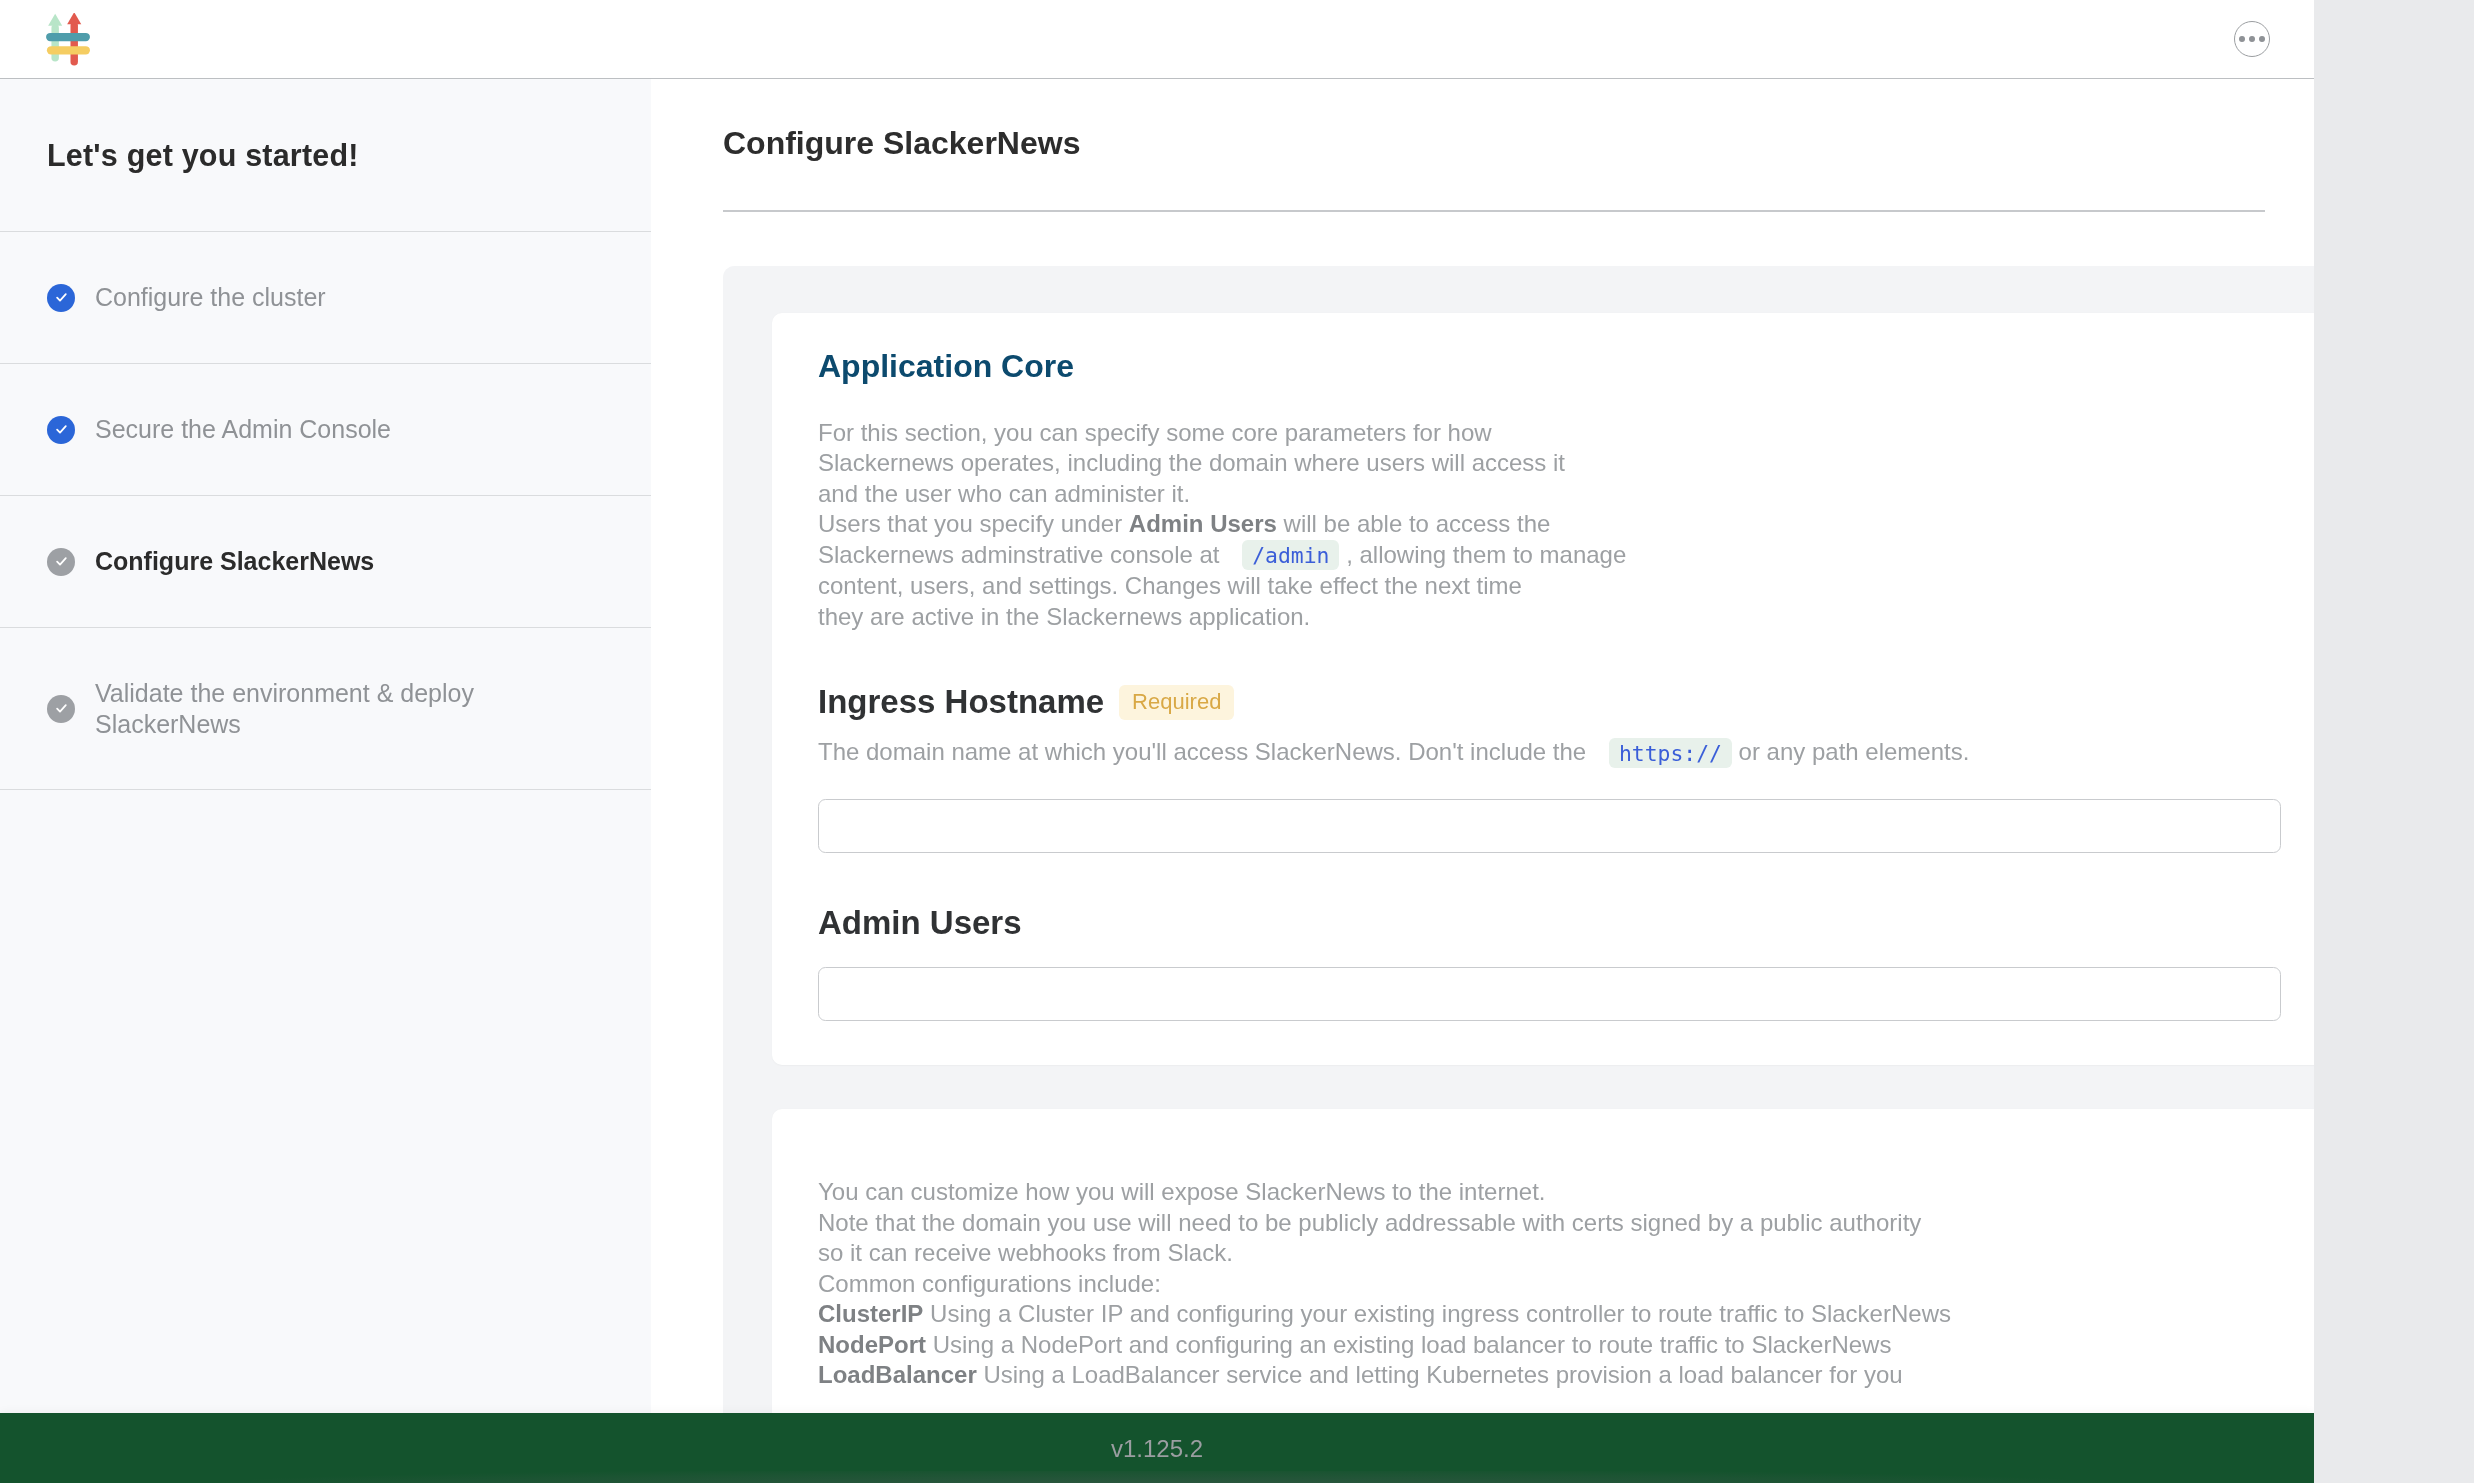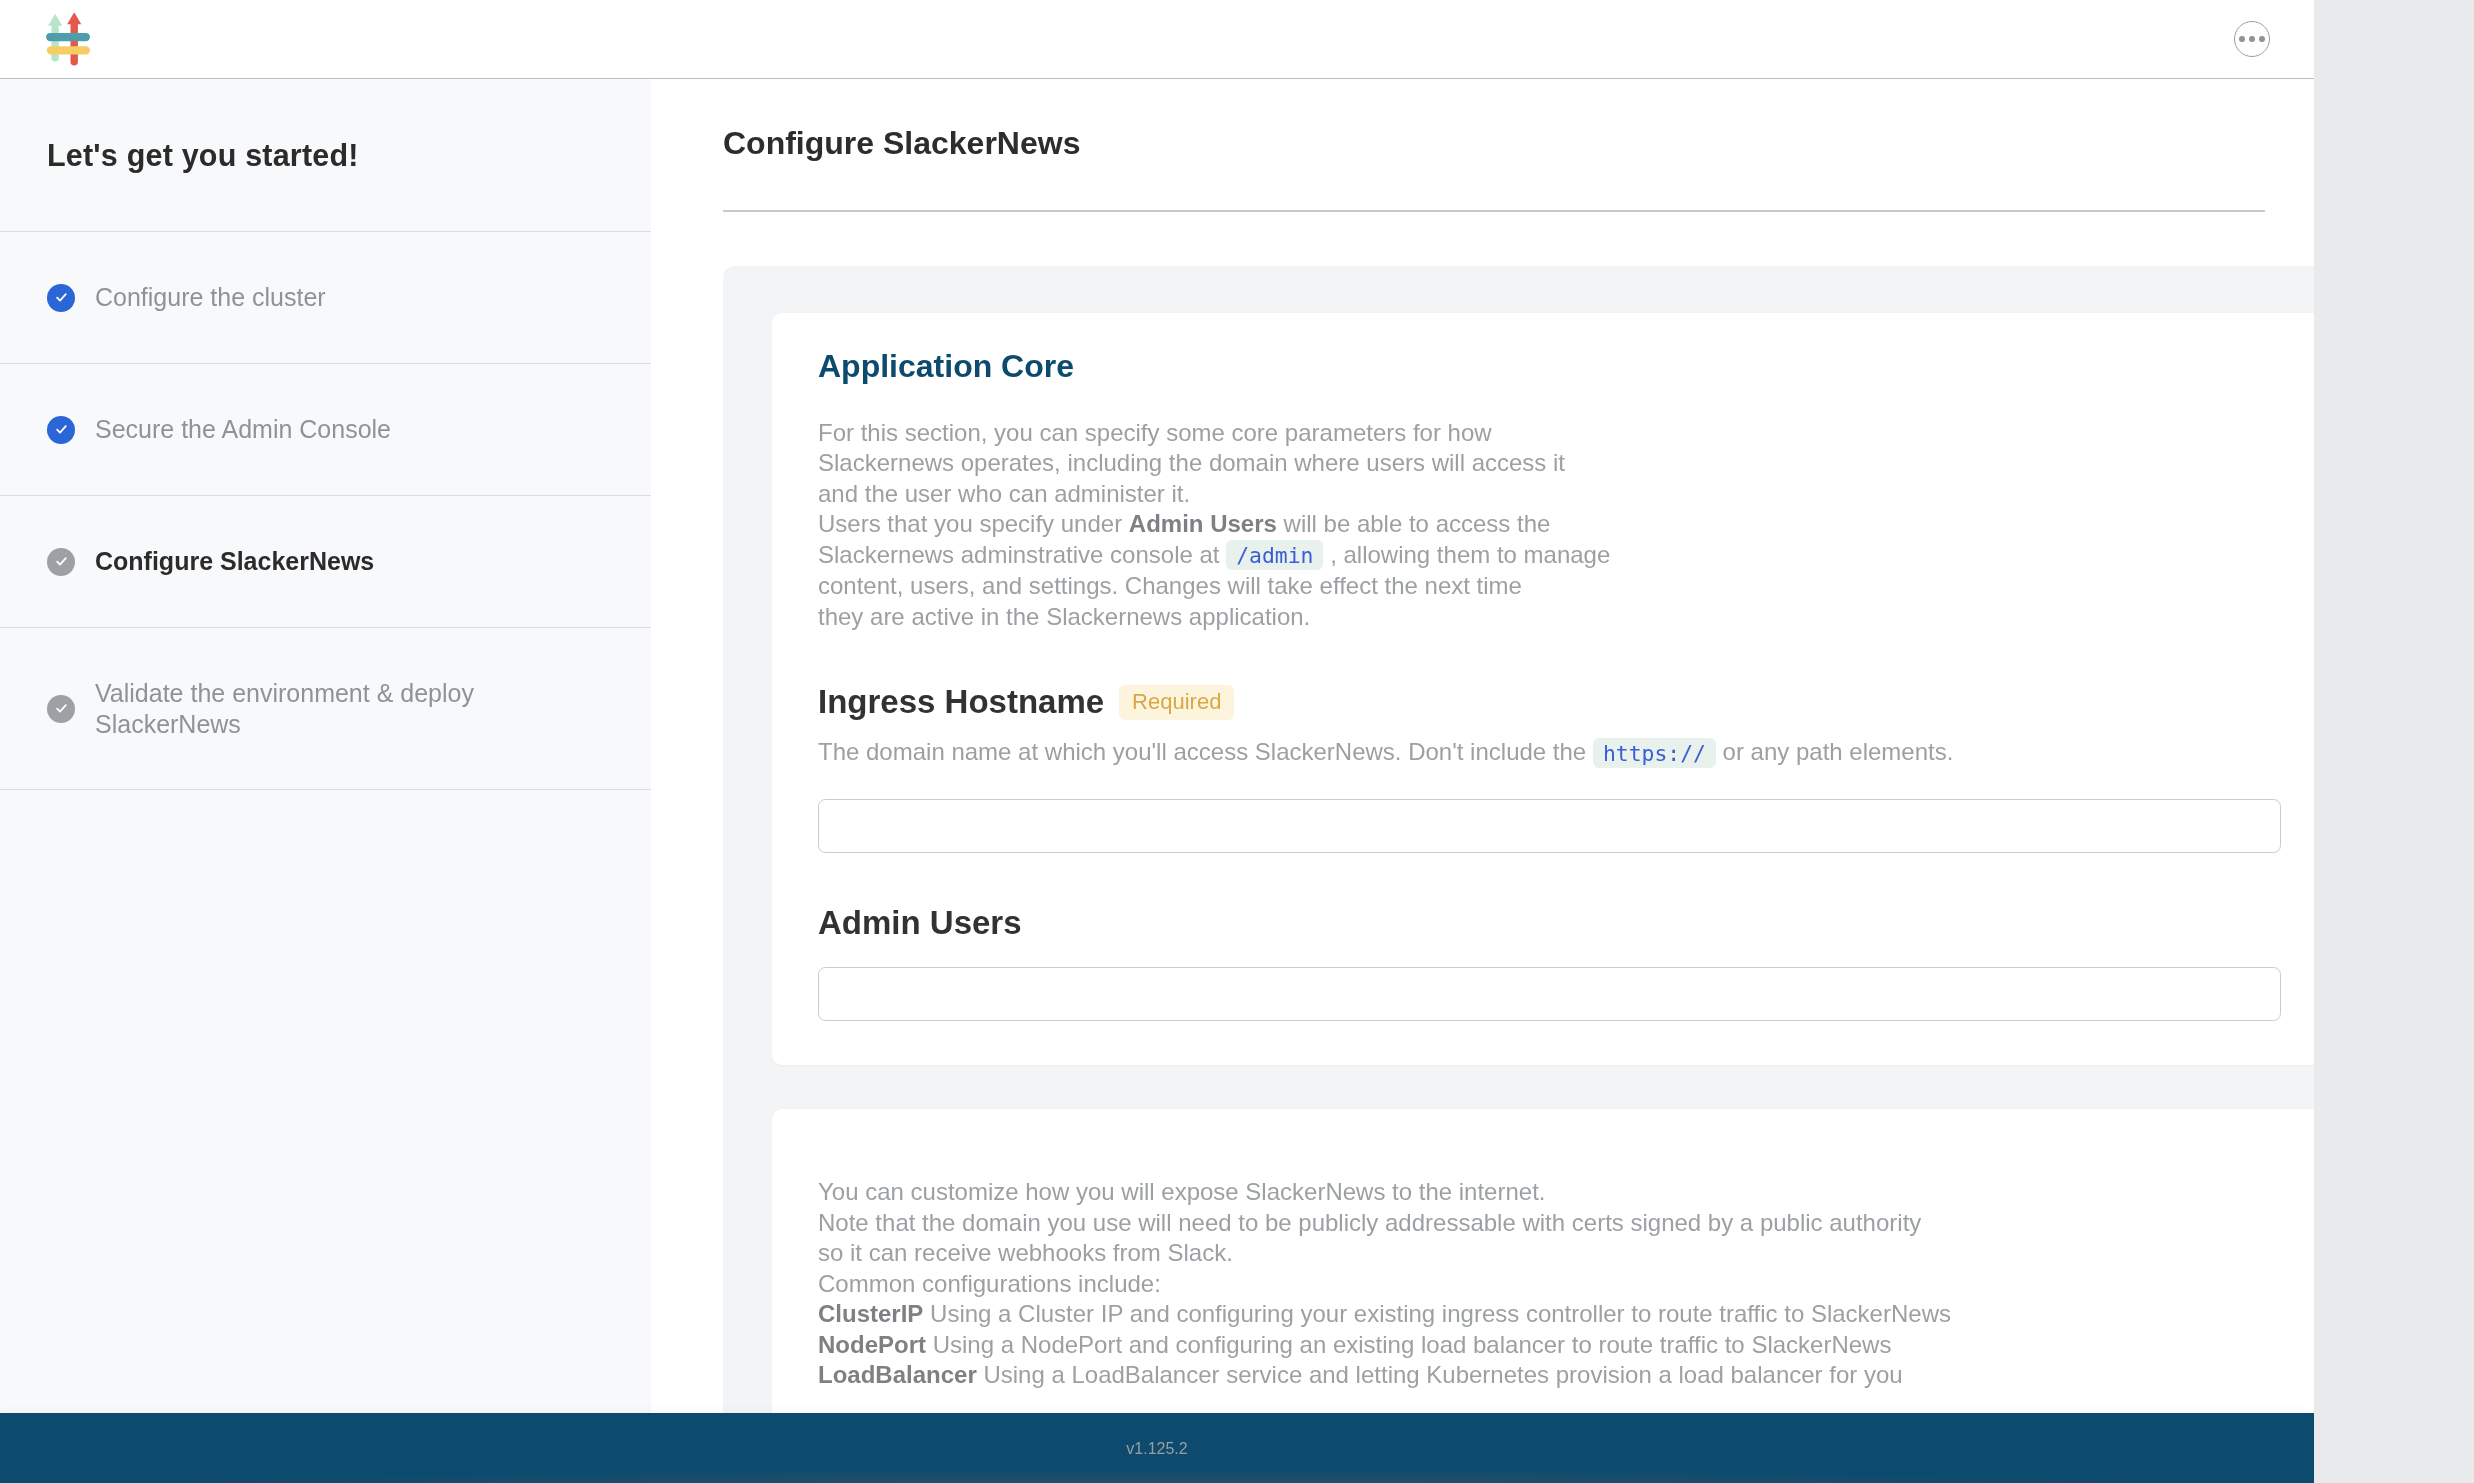--- a/index.html
+++ b/index.html
@@ -58,41 +58,42 @@
     box-shadow: 0 0.8px 1.6px rgba(0,0,0,.03);
   }
   .card + .card { margin-top: 44px; }
   .card h2 { font-size: 32px; font-weight: 700; color: #0c4a6e; }
   .desc { margin-top: 33px; font-size: 24px; line-height: 30.5px; color: #9da0a3; }
   .k-b { font-weight: 700; color: #7e8184; }
   .k-c {
     font-family: "DejaVu Sans Mono", monospace; font-size: 21.4px;
     color: #3a5ed8; background: #e8f1eb; padding: 2.5px 10px; border-radius: 5.8px;
     white-space: nowrap;
+    margin-left: 16px;
   }
   .field { margin-top: 51px; }
   .label-row { display: flex; align-items: center; gap: 15px; }
   .field-label { font-size: 33px; font-weight: 600; color: #303234; }
   .badge {
     font-size: 22px; color: #d9a845; background: #fdf4dd;
     padding: 4.1px 13px 5px; border-radius: 5.8px;
   }
   .helper { margin-top: 9px; font-size: 24px; line-height: 43px; color: #9da0a3; }
   .text-input {
     margin-top: 25px; width: 100%; height: 54px;
     border: 1.6px solid #c9cbce; border-radius: 7.4px; background: #fff;
     font-size: 24px; color: #333; padding: 0 18px; outline: none;
     font-family: "Liberation Sans", sans-serif;
   }
   
   .footer {
     position: absolute; left: 0; right: 0; bottom: 0; height: 71px;
-    background: #0c4a6e; box-shadow: 0 -3.3px 8.2px rgba(0,0,0,.03);
+    background: #14532d; box-shadow: 0 -3.3px 8.2px rgba(0,0,0,.03);
     display: flex; align-items: center; justify-content: center;
-    font-size: 16px; color: #9b9ea1;
+    font-size: 24px; color: #9b9ea1;
   }
   .bottom-shade {
     position: absolute; left: 99px; right: 91px; bottom: 0; height: 13px;
     background: radial-gradient(ellipse 55% 170% at 50% 120%,
                 rgba(88,92,96,.38), rgba(88,92,96,.12) 62%, transparent 85%);
     pointer-events: none;
   }
 </style>
 </head>
 <body>

